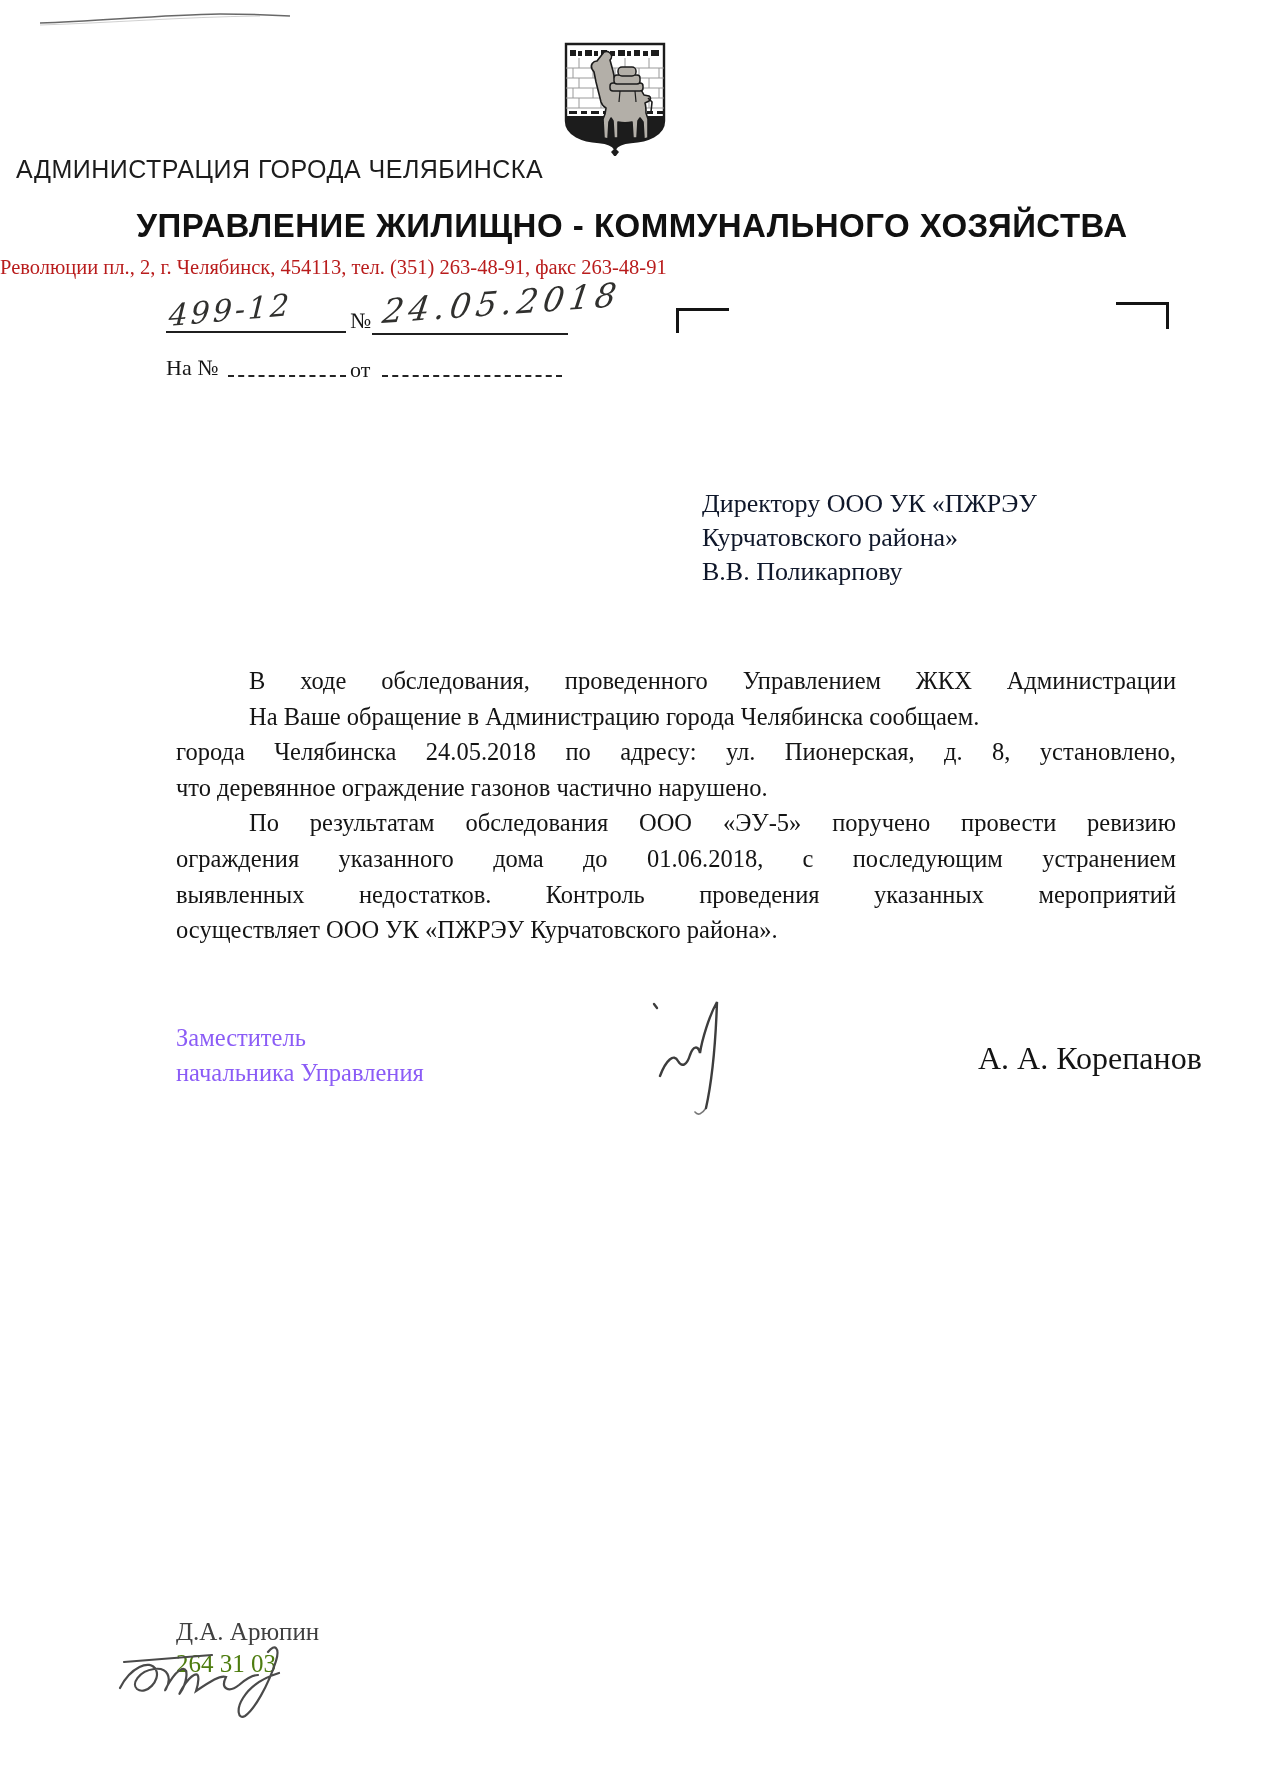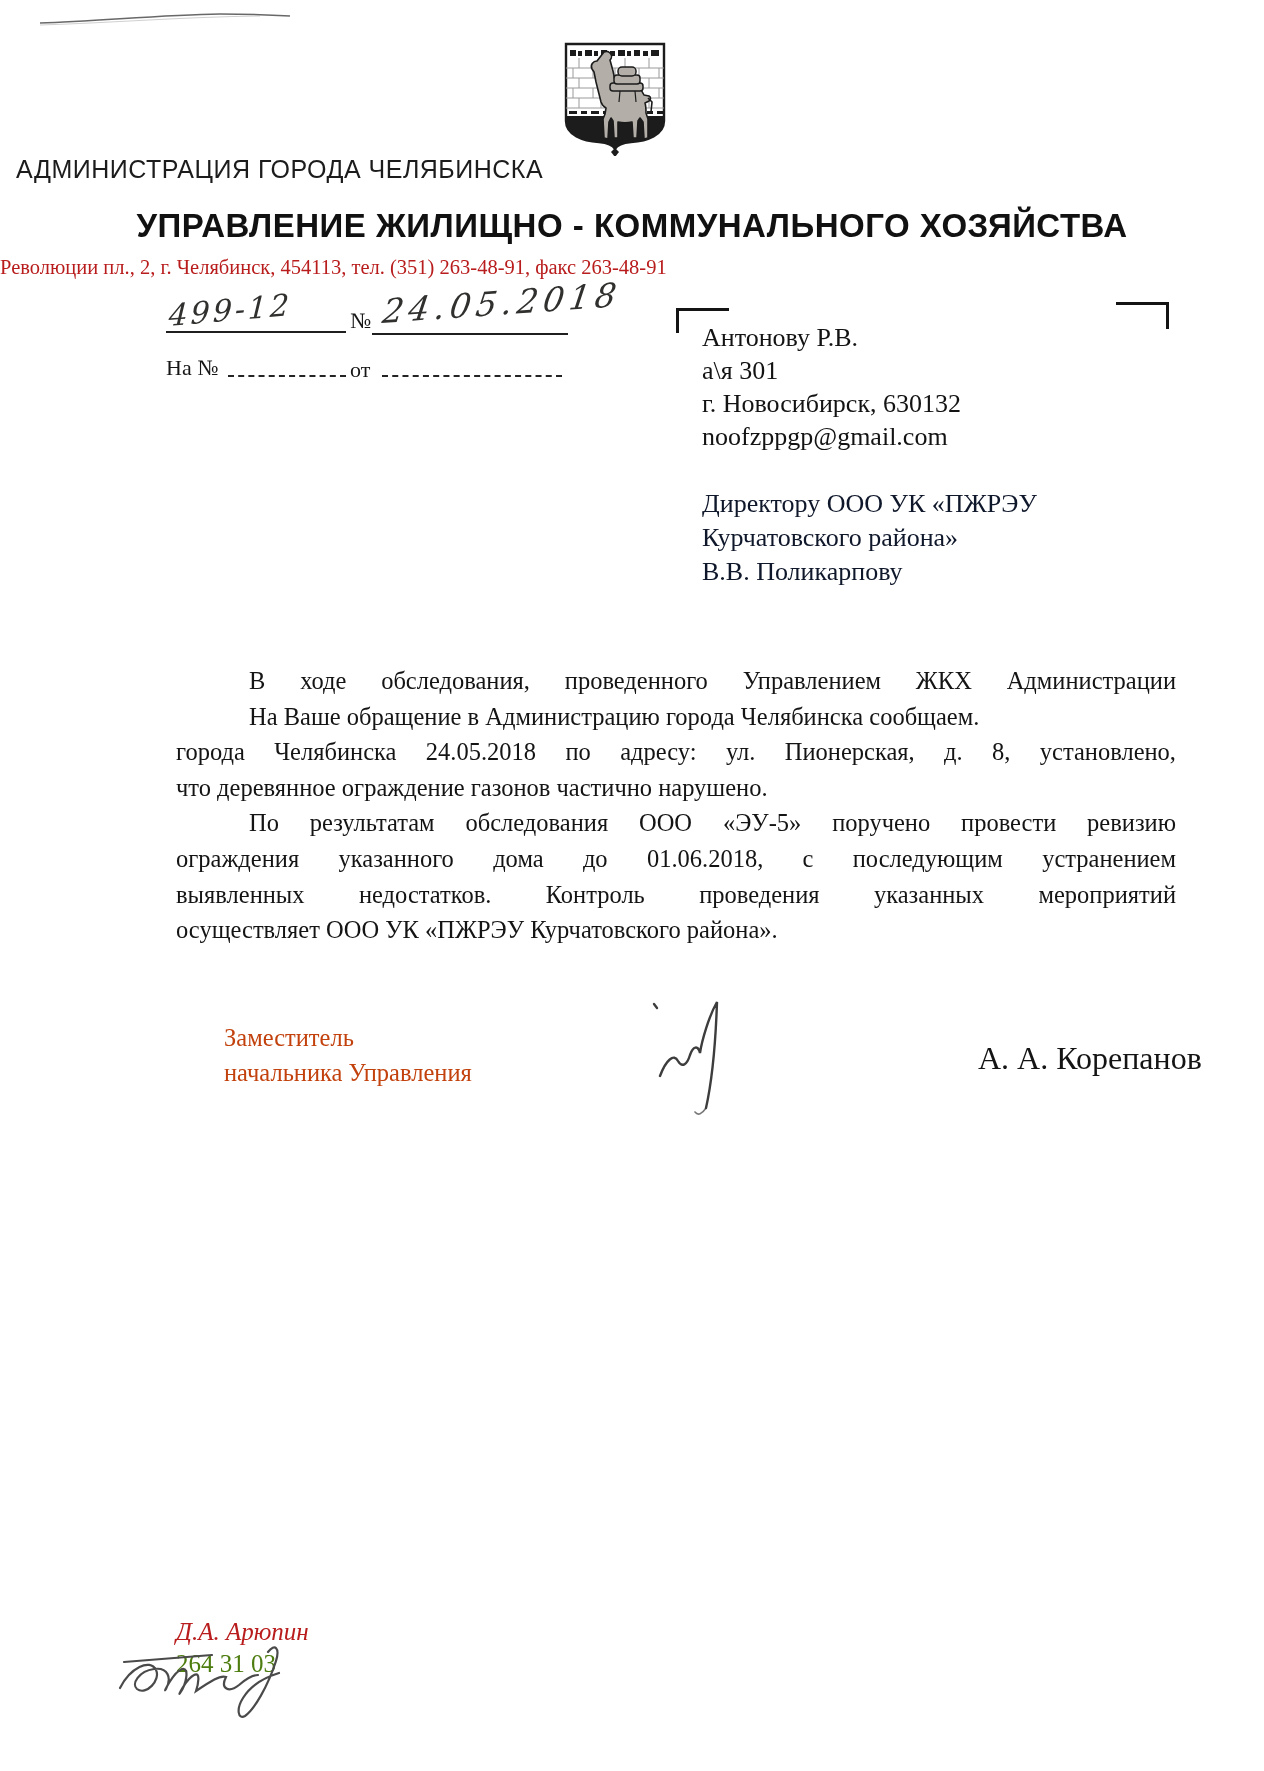--- a/index.html
+++ b/index.html
@@ -54,24 +54,24 @@
   .recipient2{left:702px;top:487px;font-size:26px;line-height:34px;color:#0f172a;}
   
   .body-text{
     left:176px;top:663px;width:1000px;
     font-size:24.5px;line-height:35.6px;color:#141414;
   }
   .body-text .ln{white-space:normal;}
   .jst{text-align:justify;text-align-last:justify;}
   .ind{text-indent:73px;}
   
-  .sig-position{left:176px;top:1020px;font-size:24.5px;line-height:35px;color:#c2410c;margin-left:48px;}
+  .sig-position{left:176px;top:1020px;font-size:24.5px;line-height:35px;color:#8b5cf6;}
   .sig-name{left:978px;top:1040px;font-size:32px;color:#141414;}
   
-  .executor-name{left:176px;top:1618px;font-size:25px;color:#b91c1c;font-style:italic;}
+  .executor-name{left:176px;top:1618px;font-size:25px;color:#404040;}
   .executor-phone{left:176px;top:1650px;font-size:25px;color:#4d7c0f;}
   svg{display:block;}
 </style>
 </head>
 <body>
 
 <div class="page">
 
   <svg class="abs" style="left:30px;top:6px;" width="270" height="26" viewBox="0 0 270 26">
     <path d="M10,17 C70,15 130,9 190,8 C220,8 244,9 260,10" stroke="#4e4e4e" stroke-width="1.6" fill="none" opacity="0.85"></path>
@@ -177,26 +177,20 @@
   <div class="abs rule u2"></div>
 
   <div class="abs na-no">На №</div>
   <div class="abs rule-dashed u3"></div>
   <div class="abs ot-label">от</div>
   <div class="abs rule-dashed u4"></div>
 
   <div class="abs bracket-left"></div>
   <div class="abs bracket-right"></div>
 
-  <div class="abs recipient">
-    <div class="ln">Антонову Р.В.</div>
-    <div class="ln">а\я 301</div>
-    <div class="ln">г. Новосибирск, 630132</div>
-    <div class="ln">noofzppgp@gmail.com</div>
-  </div>
   <div class="abs recipient2">
     <div class="ln">Директору ООО УК «ПЖРЭУ</div>
     <div class="ln">Курчатовского района»</div>
     <div class="ln">В.В. Поликарпову</div>
   </div>
 
   <div class="abs body-text">
     <div class="ln ind jst">В ходе обследования, проведенного Управлением ЖКХ Администрации</div>
     <div class="ln ind">На Ваше обращение в Администрацию города Челябинска сообщаем.</div>
     <div class="ln jst">города Челябинска 24.05.2018 по адресу: ул. Пионерская, д. 8, установлено,</div>

